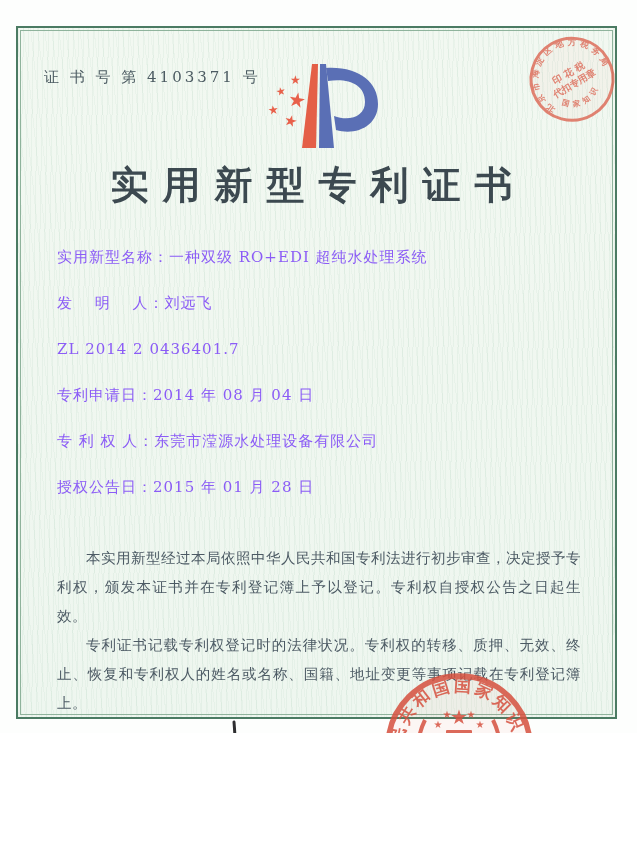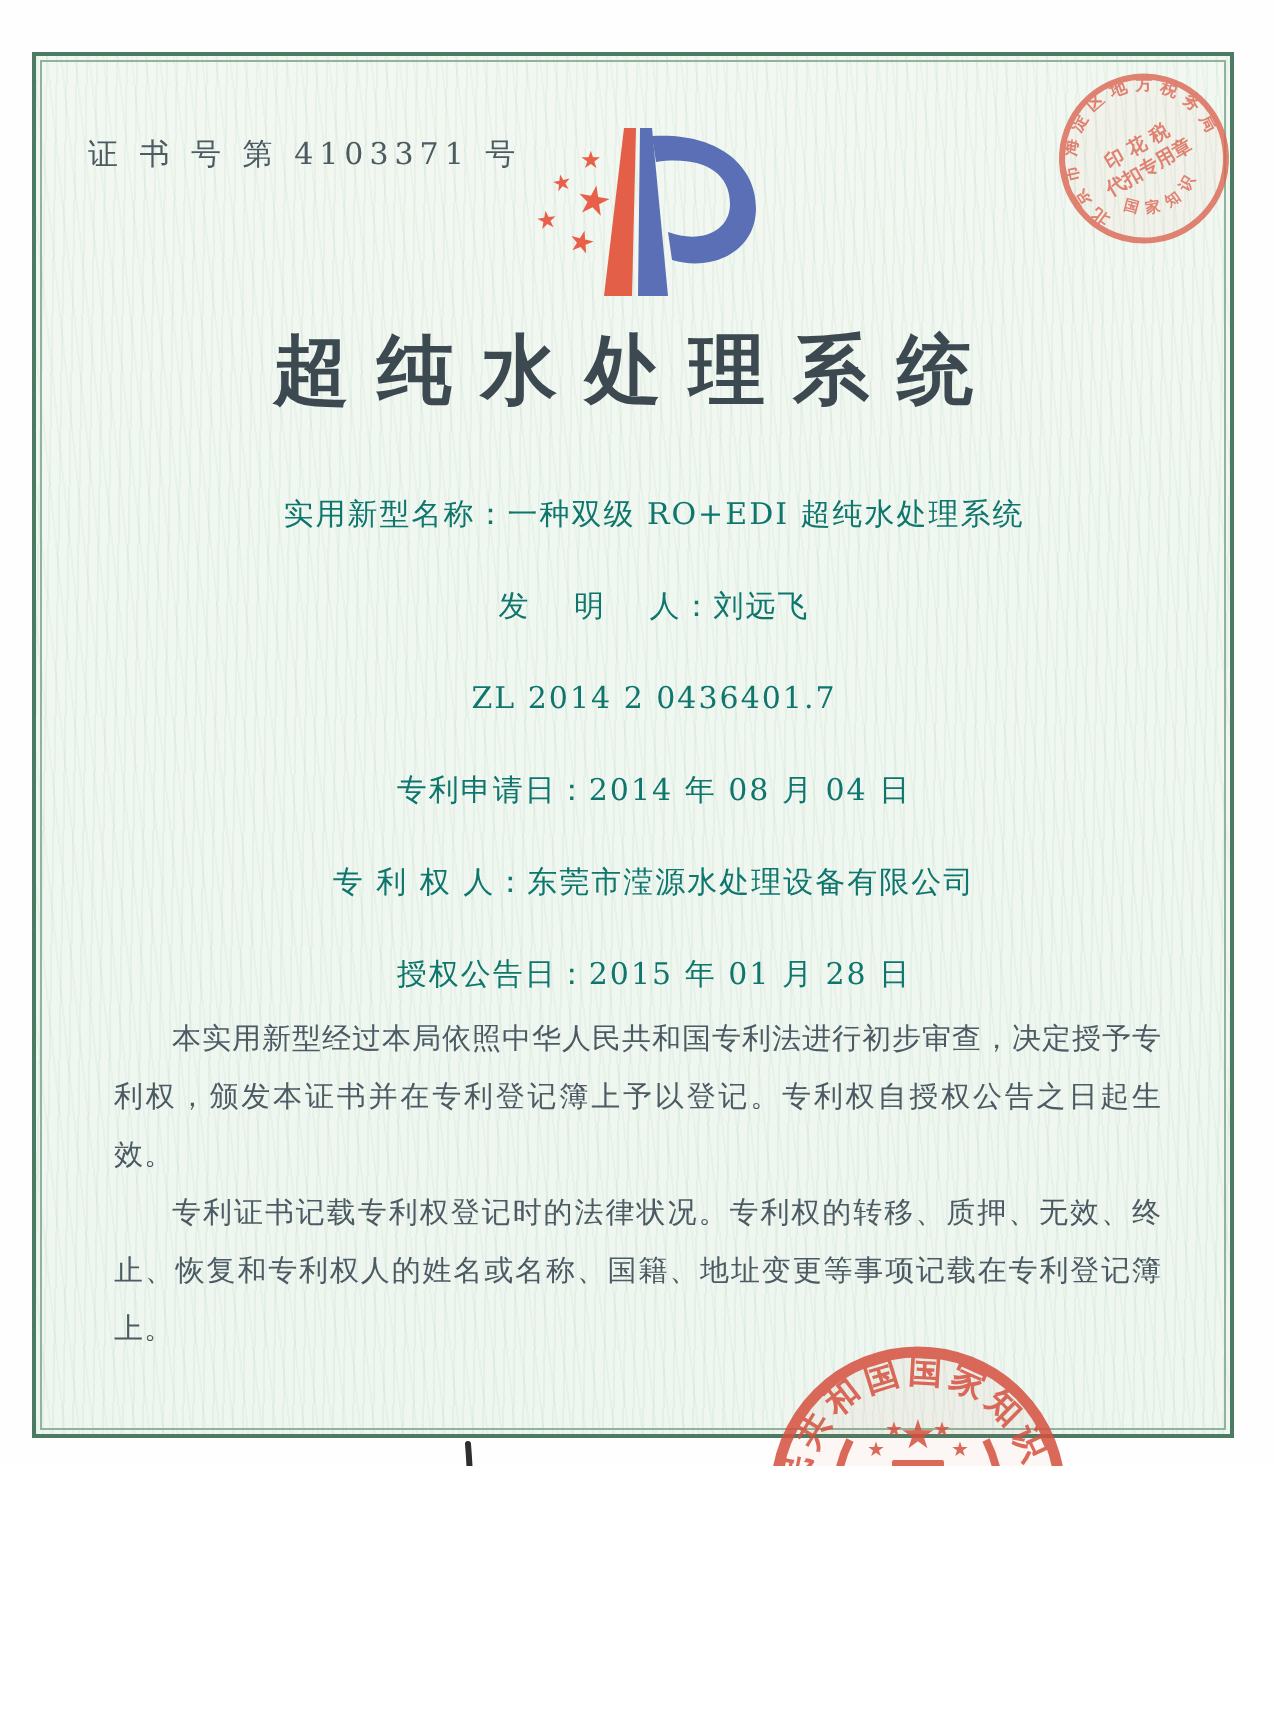--- a/index.html
+++ b/index.html
@@ -24,24 +24,24 @@
   }
   .abs{position:absolute;}
   .cert-number{
     left:44px;top:68px;font-size:15px;letter-spacing:3px;color:#4c5b62;
   }
   .title{
     left:0;right:0;top:160px;text-align:center;
     font-size:38px;font-weight:700;letter-spacing:14px;color:#3c4950;
   }
   .fields{left:57px;top:248px;width:540px;}
-  .field-row{height:46px;font-size:15px;color:#0f766e;letter-spacing:1px;display:flex;justify-content:center;}
+  .field-row{height:46px;font-size:15px;color:#8b5cf6;letter-spacing:1px;display:flex;}
   .field-row .lbl{white-space:pre;}
   .paragraphs{
-    left:57px;top:506px;width:524px;
+    left:57px;top:544px;width:524px;
     font-size:14.5px;line-height:29px;color:#4c5a64;
     text-align:justify;letter-spacing:.5px;
   }
   .paragraphs p{margin:0;text-indent:2em;}
   .signer-title{left:84px;top:750px;font-size:16px;color:#45545c;letter-spacing:4px;
     font-family:"DejaVu Sans","Liberation Sans",sans-serif;}
   .signer-name{left:84px;top:786px;font-size:16px;color:#45545c;letter-spacing:2px;
     font-family:"DejaVu Sans","Liberation Sans",sans-serif;}
   .signature{left:192px;top:716px;}
   .logo{left:266px;top:60px;}
@@ -77,21 +77,21 @@
       <path d="M 60,8 C 92,6 112,22 112,44 C 112,66 90,76 70,70 L 68,56
                C 84,62 99,56 99,42 C 99,24 82,18 62,21 Z" fill="#5a6fb5"></path>
     </svg>
     <span class="logo-star" style="left:24px;top:14px;font-size:12px;">★</span>
     <span class="logo-star" style="left:10px;top:26px;font-size:11px;transform:rotate(-12deg);">★</span>
     <span class="logo-star" style="left:22px;top:30px;font-size:20px;transform:rotate(10deg);">★</span>
     <span class="logo-star" style="left:2px;top:44px;font-size:12px;transform:rotate(-8deg);">★</span>
     <span class="logo-star" style="left:18px;top:54px;font-size:15px;transform:rotate(14deg);">★</span>
   </div>
 
-  <div class="abs title">超纯水处理系统</div>
+  <div class="abs title">实用新型专利证书</div>
 
   <div class="abs fields">
     <div class="field-row">
       <span class="lbl">实用新型名称：</span>
       <span>一种双级 RO+EDI 超纯水处理系统</span>
     </div>
     <div class="field-row">
       <span class="lbl">发　 明　 人：</span>
       <span>刘远飞</span>
     </div>

